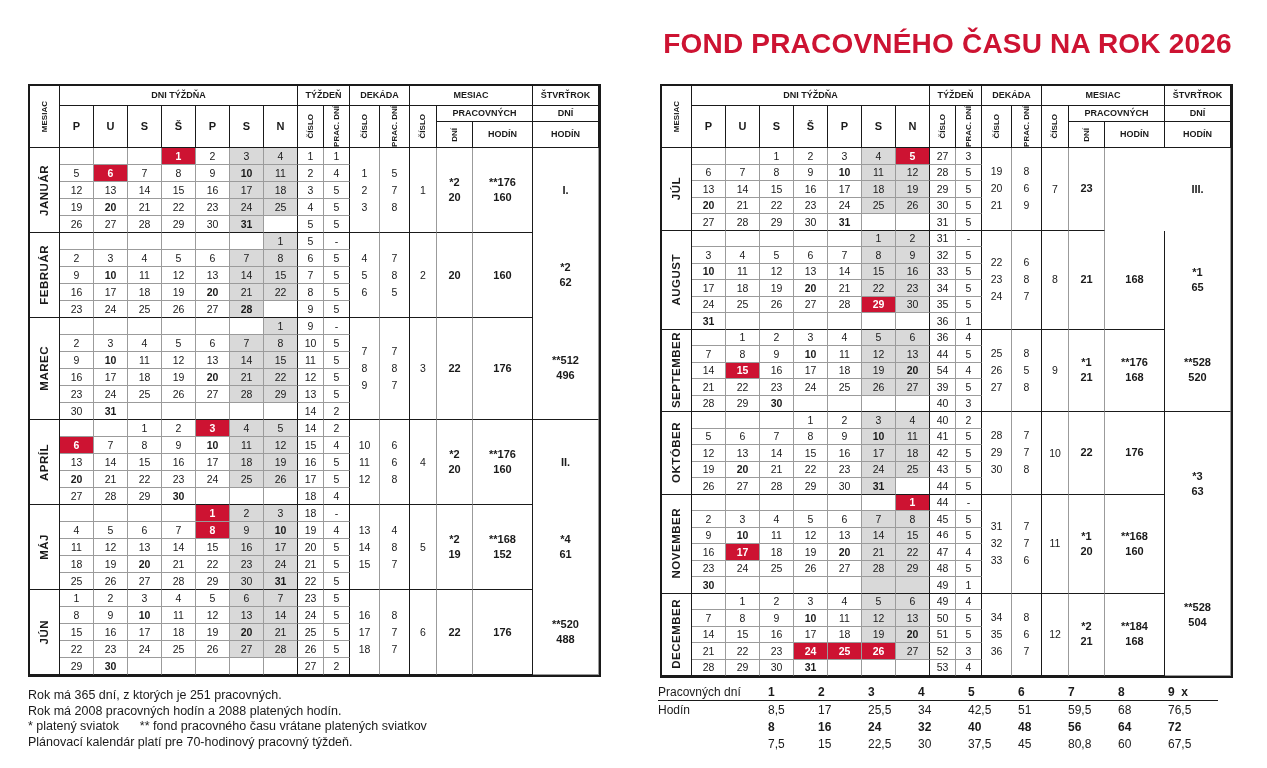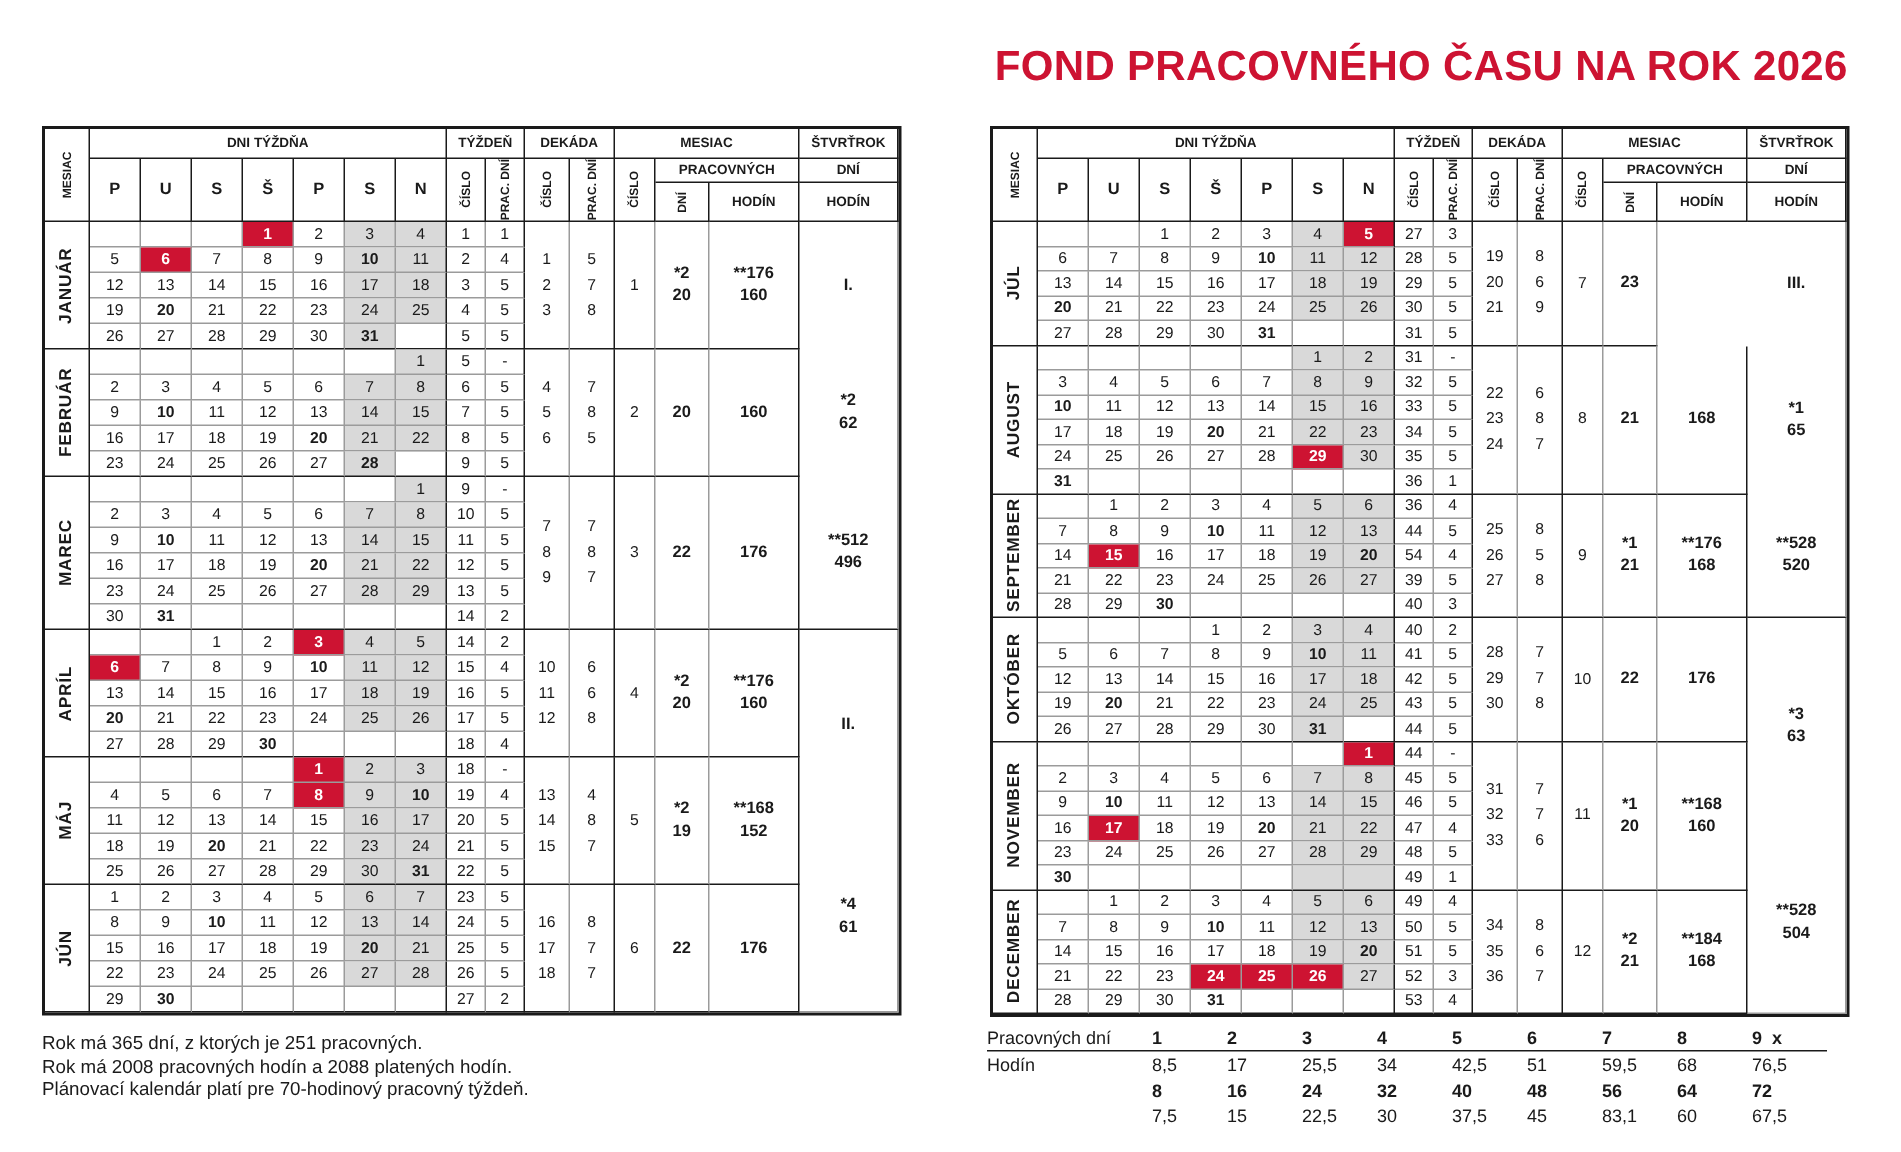--- a/index.html
+++ b/index.html
@@ -503,20 +503,24 @@
         <span>496</span>
       </div>
     </div>
     <div class="c qcell" style="grid-area: 20 / 16 / span 15;">
       <div class="qsec" style="flex: 5 1 0%;">
         <span>II.</span>
       </div>
       <div class="qsec" style="flex: 5 1 0%;">
         <span>*4</span>
         <span>61</span>
+      </div>
+      <div class="qsec" style="flex: 5 1 0%;">
+        <span>**520</span>
+        <span>488</span>
       </div>
     </div>
   </div>
 <div class="half" id="right-table" style="grid-template-rows: 20px 16px 26px repeat(32, 16.5px);">
     <div class="c hd sm rot" style="grid-area: 1 / 1 / span 3;">
       <span>MESIAC</span>
     </div>
     <div class="c hd" style="grid-area: 1 / 2 / auto / span 7;">DNI TÝŽDŇA</div>
     <div class="c hd dayname" style="grid-area: 2 / 2 / span 2;">P</div>
     <div class="c hd dayname" style="grid-area: 2 / 3 / span 2;">U</div>
@@ -840,21 +844,21 @@
     <div class="c  wk brb" style="grid-area: 26 / 8;">8</div>
     <div class="c " style="grid-area: 26 / 9;">45</div>
     <div class="c brb" style="grid-area: 26 / 10;">5</div>
     <div class="c " style="grid-area: 27 / 2;">9</div>
     <div class="c  bd" style="grid-area: 27 / 3;">10</div>
     <div class="c " style="grid-area: 27 / 4;">11</div>
     <div class="c " style="grid-area: 27 / 5;">12</div>
     <div class="c " style="grid-area: 27 / 6;">13</div>
     <div class="c  wk" style="grid-area: 27 / 7;">14</div>
     <div class="c  wk brb" style="grid-area: 27 / 8;">15</div>
-    <div class="c " style="grid-area: 27 / 9;">46</div>
+    <div class="c " style="grid-area: 27 / 9; font-family: Liberation Mono, monospace;">46</div>
     <div class="c brb" style="grid-area: 27 / 10;">5</div>
     <div class="c " style="grid-area: 28 / 2;">16</div>
     <div class="c  hl" style="grid-area: 28 / 3;">17</div>
     <div class="c " style="grid-area: 28 / 4;">18</div>
     <div class="c " style="grid-area: 28 / 5;">19</div>
     <div class="c  bd" style="grid-area: 28 / 6;">20</div>
     <div class="c  wk" style="grid-area: 28 / 7;">21</div>
     <div class="c  wk brb" style="grid-area: 28 / 8;">22</div>
     <div class="c " style="grid-area: 28 / 9;">47</div>
     <div class="c brb" style="grid-area: 28 / 10;">4</div>
@@ -983,20 +987,21 @@
       <div class="qsec" style="flex: 5 1 0%;">
         <span>**528</span>
         <span>504</span>
       </div>
     </div>
   </div>
 
 <div class="notes">
   <div>Rok má 365 dní, z ktorých je 251 pracovných.</div>
   <div>Rok má 2008 pracovných hodín a 2088 platených hodín.</div>
+  <div>* platený sviatok&nbsp;&nbsp;&nbsp;&nbsp;&nbsp;&nbsp;** fond pracovného času vrátane platených sviatkov</div>
   <div>Plánovací kalendár platí pre 70-hodinový pracovný týždeň.</div>
 </div>
 
 <div class="hours" id="hours-table">
     <div class="hcell hhead">Pracovných dní</div>
     <div class="hcell hhead hbold">1</div>
     <div class="hcell hhead hbold">2</div>
     <div class="hcell hhead hbold">3</div>
     <div class="hcell hhead hbold">4</div>
     <div class="hcell hhead hbold">5</div>
@@ -1024,16 +1029,16 @@
     <div class="hcell hbold">56</div>
     <div class="hcell hbold">64</div>
     <div class="hcell hbold">72</div>
     <div class="hcell "></div>
     <div class="hcell ">7,5</div>
     <div class="hcell ">15</div>
     <div class="hcell ">22,5</div>
     <div class="hcell ">30</div>
     <div class="hcell ">37,5</div>
     <div class="hcell ">45</div>
-    <div class="hcell ">83,1</div>
+    <div class="hcell ">80,8</div>
     <div class="hcell ">60</div>
     <div class="hcell ">67,5</div>
   </div>
 
 </body></html>

